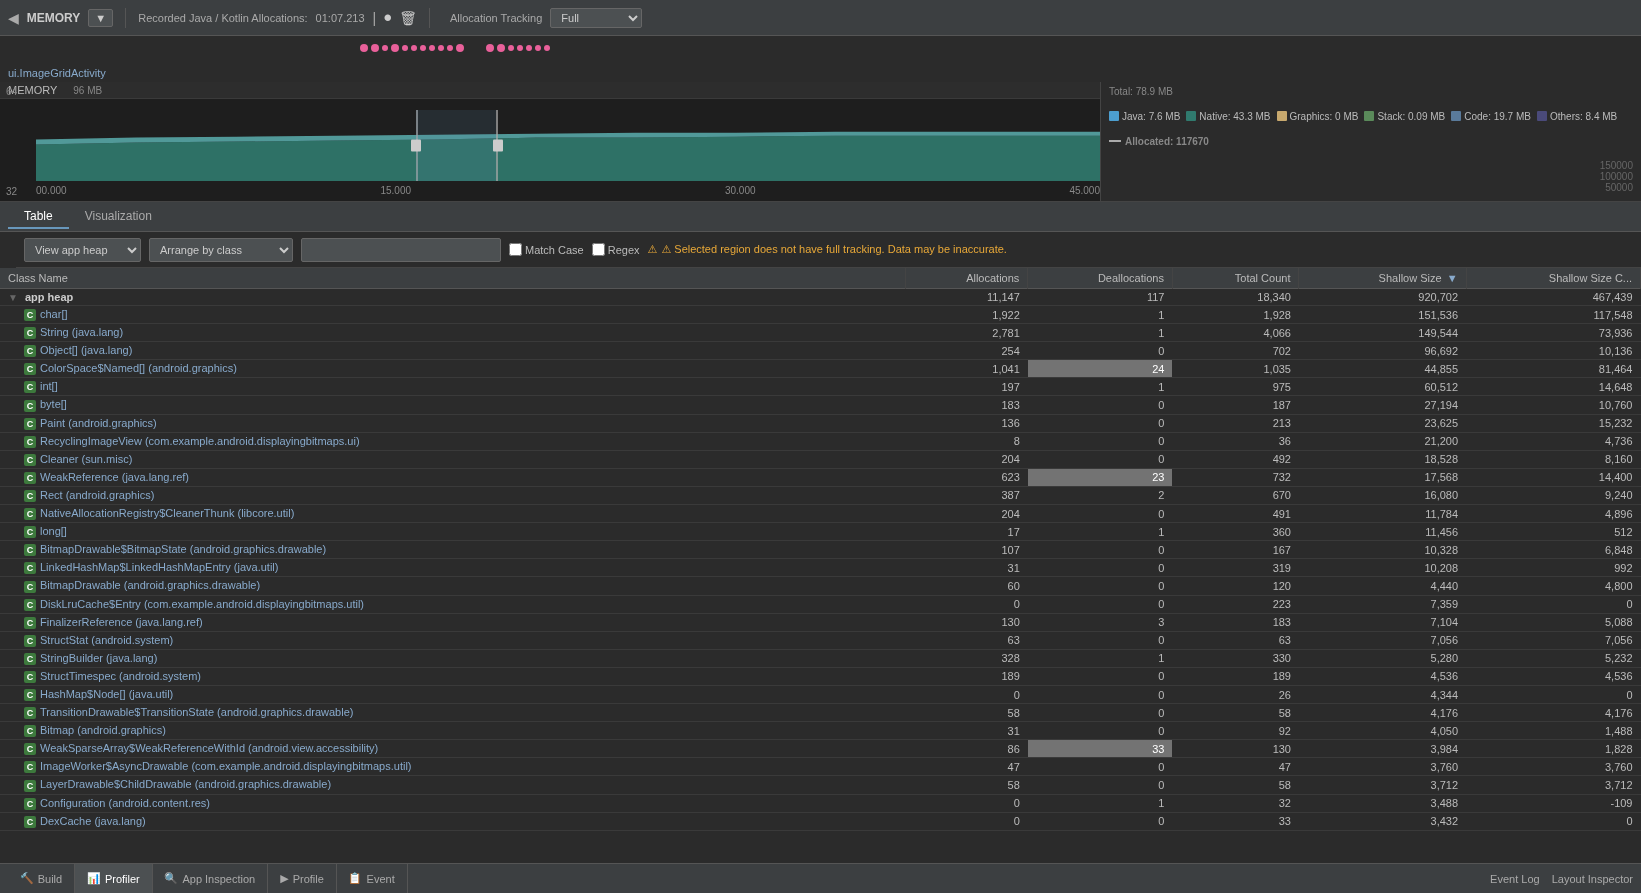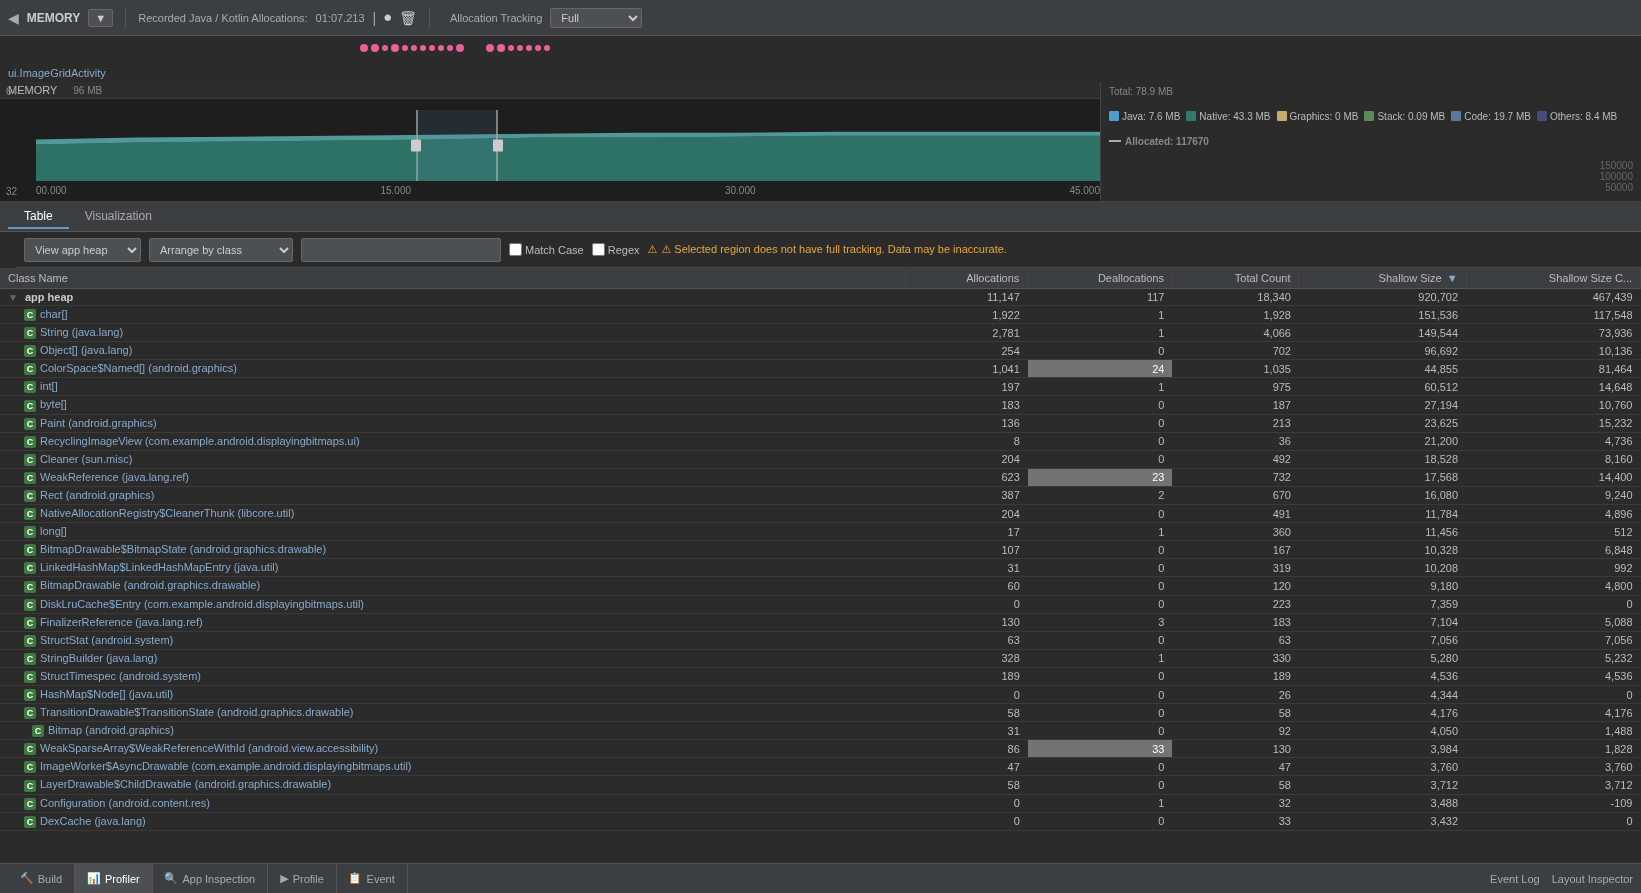--- a/index.html
+++ b/index.html
@@ -423,21 +423,21 @@
       <td>10,208</td>
       <td>992</td>
     </tr>
         <tr>
       <td style="padding-left:24px;">
         <span class="class-icon ci-c">C</span><span class="class-name-java">BitmapDrawable (android.graphics.drawable)</span>
       </td>
       <td>60</td>
       <td>0</td>
       <td>120</td>
-      <td>9,180</td>
+      <td>4,440</td>
       <td>4,800</td>
     </tr>
         <tr>
       <td style="padding-left:24px;">
         <span class="class-icon ci-c">C</span><span class="class-name-java">DiskLruCache$Entry (com.example.android.displayingbitmaps.util)</span>
       </td>
       <td>0</td>
       <td>0</td>
       <td>223</td>
       <td>7,359</td>
@@ -497,21 +497,21 @@
       <td style="padding-left:24px;">
         <span class="class-icon ci-c">C</span><span class="class-name-java">TransitionDrawable$TransitionState (android.graphics.drawable)</span>
       </td>
       <td>58</td>
       <td>0</td>
       <td>58</td>
       <td>4,176</td>
       <td>4,176</td>
     </tr>
         <tr>
-      <td style="padding-left:32px;">
+      <td style="padding-left:24px;">
         <span class="class-icon ci-c">C</span><span class="class-name-java">Bitmap (android.graphics)</span>
       </td>
       <td>31</td>
       <td>0</td>
       <td>92</td>
       <td>4,050</td>
       <td>1,488</td>
     </tr>
         <tr>
       <td style="padding-left:24px;">

